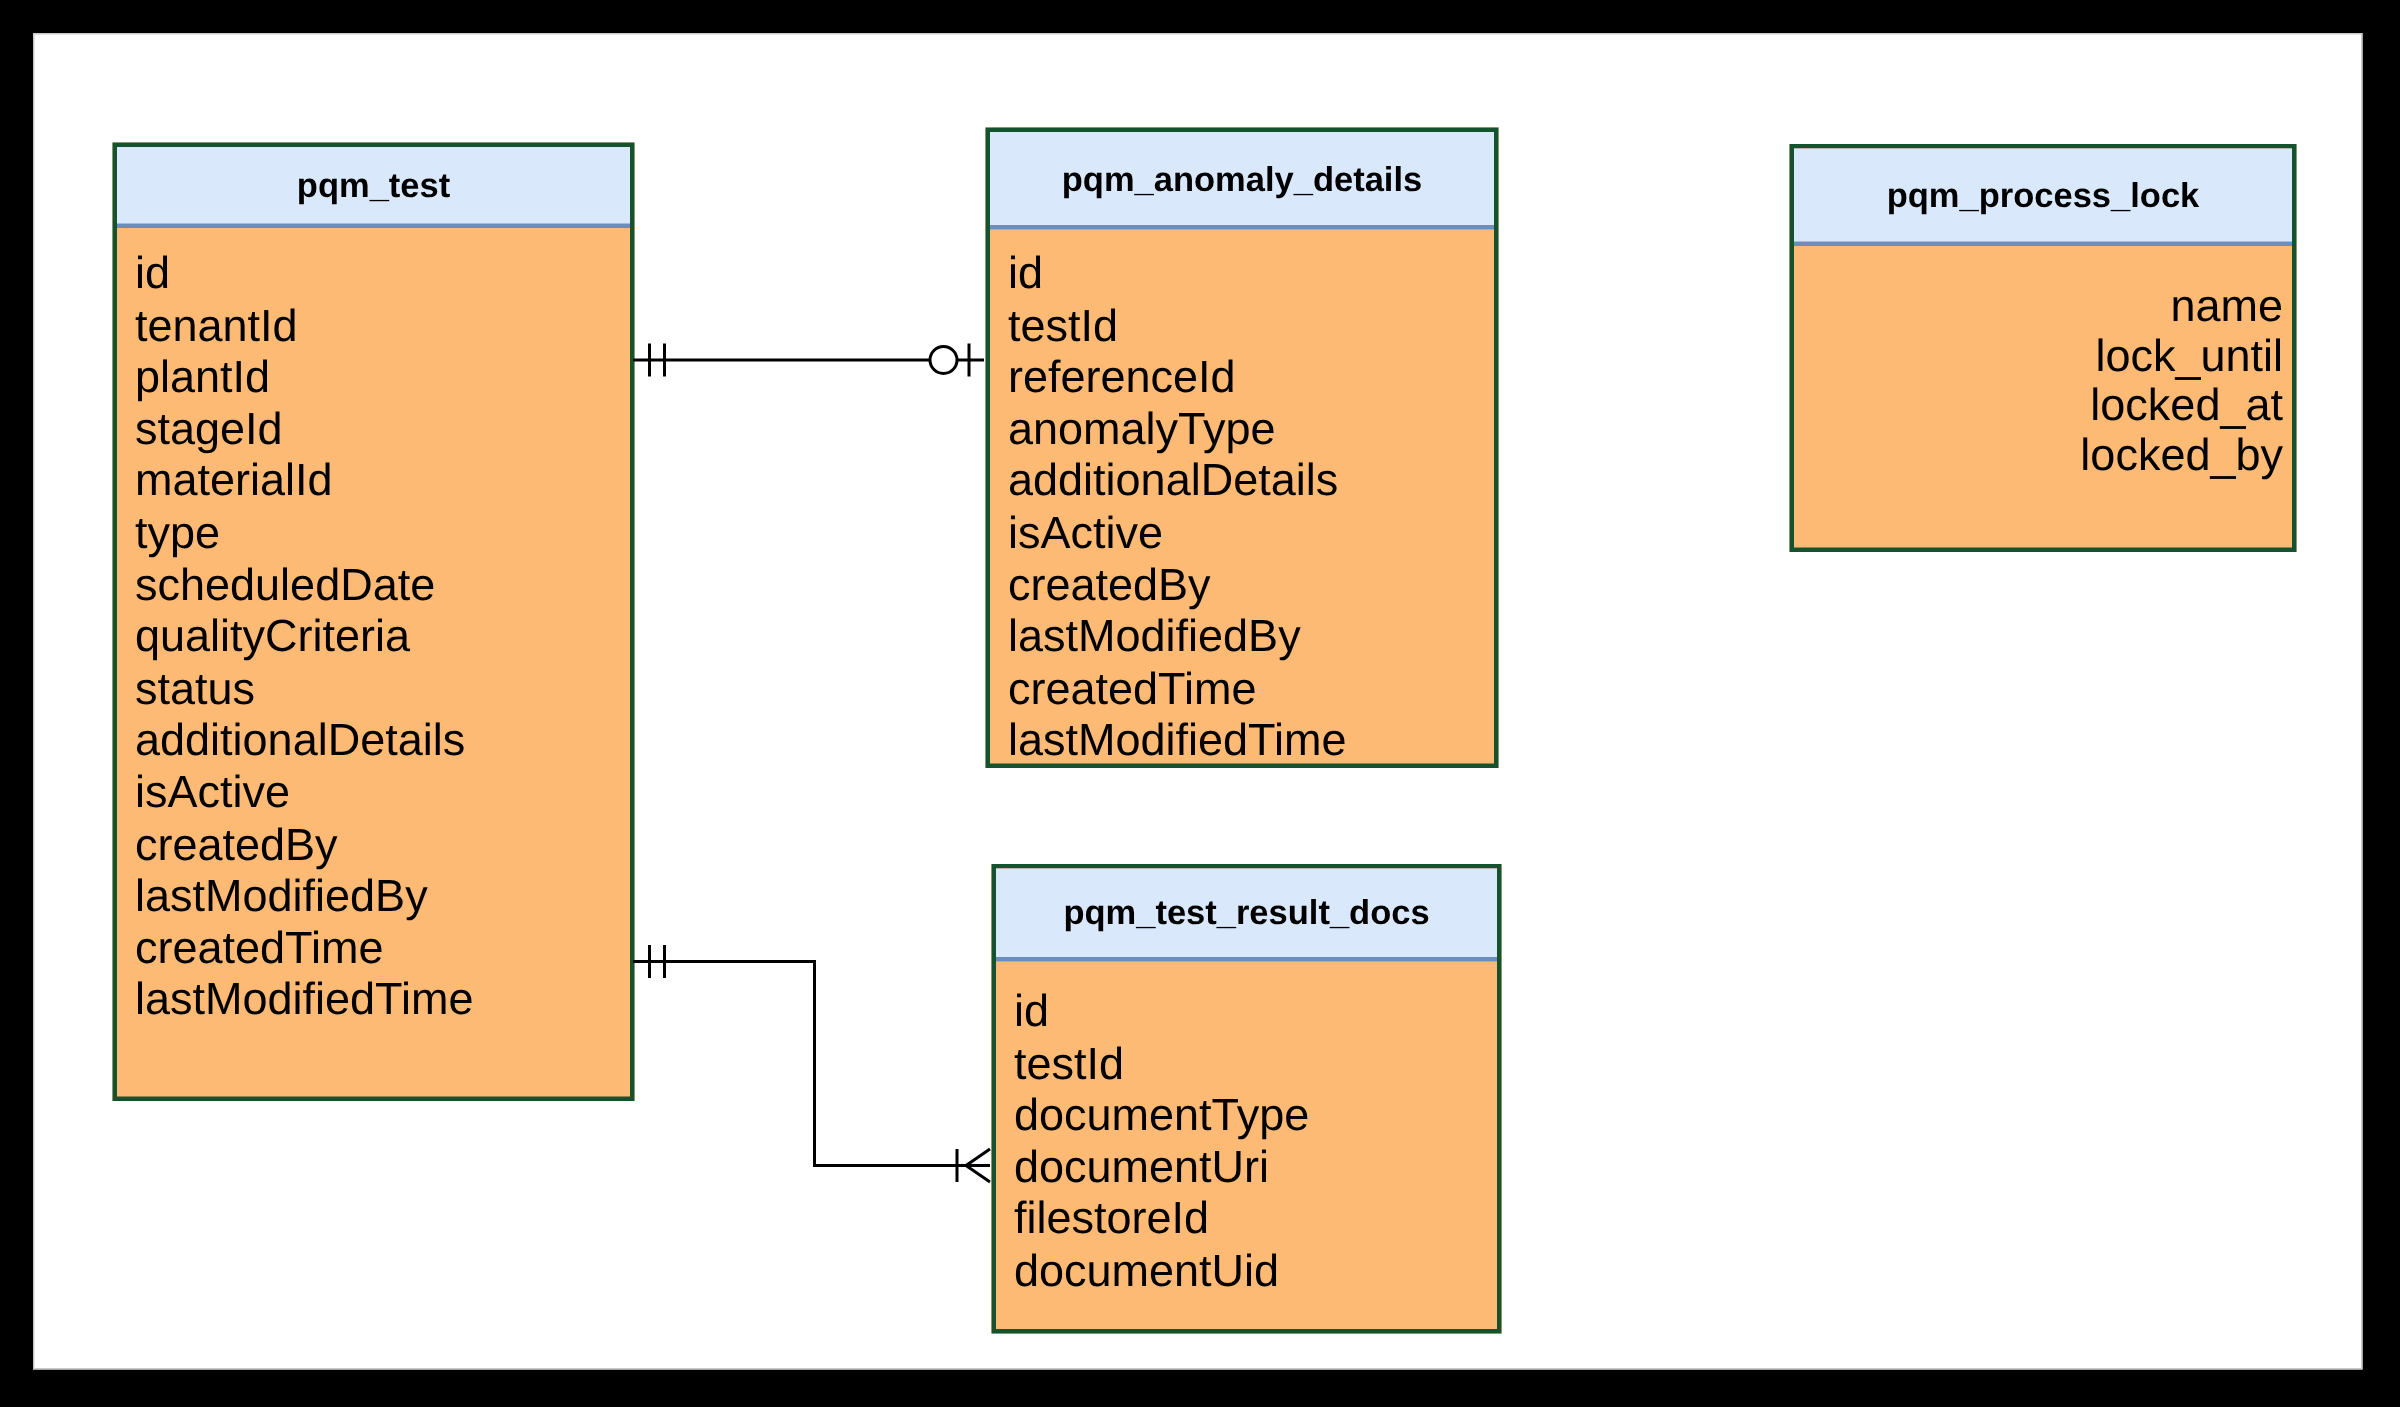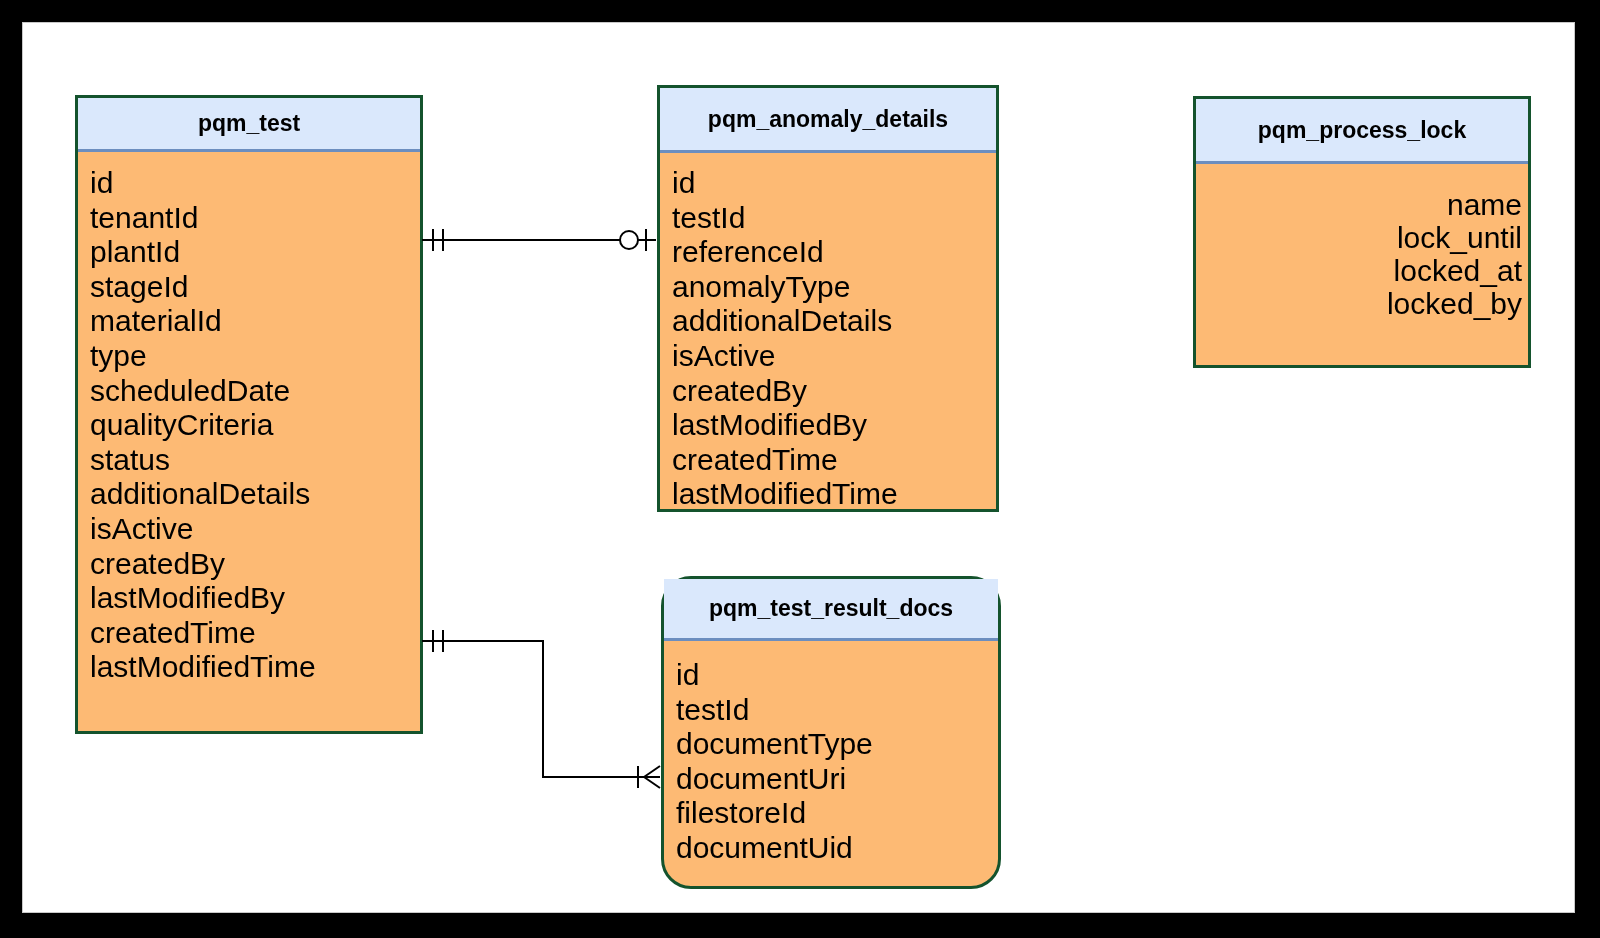--- a/index.html
+++ b/index.html
@@ -115,21 +115,21 @@
     <div class="entity" style="left:1170px; top:50px; width:338px; height:272px;text-align:right;">
       <div class="entity-header" style="height:65px;">pqm_process_lock</div>
       <div class="entity-body lock-body" style="padding-top:24px;">
           <div class="field">name</div>
           <div class="field">lock_until</div>
           <div class="field">locked_at</div>
           <div class="field">locked_by</div>
         </div>
     </div>
 
-    <div class="entity" style="left:638px; top:530px; width:340px; height:313px;border-radius:30px;">
+    <div class="entity" style="left:638px; top:530px; width:340px; height:313px;">
       <div class="entity-header" style="height:62px;">pqm_test_result_docs</div>
       <div class="entity-body" style="padding-top:17px;">
           <div class="field">id</div>
           <div class="field">testId</div>
           <div class="field">documentType</div>
           <div class="field">documentUri</div>
           <div class="field">filestoreId</div>
           <div class="field">documentUid</div>
         </div>
     </div>

